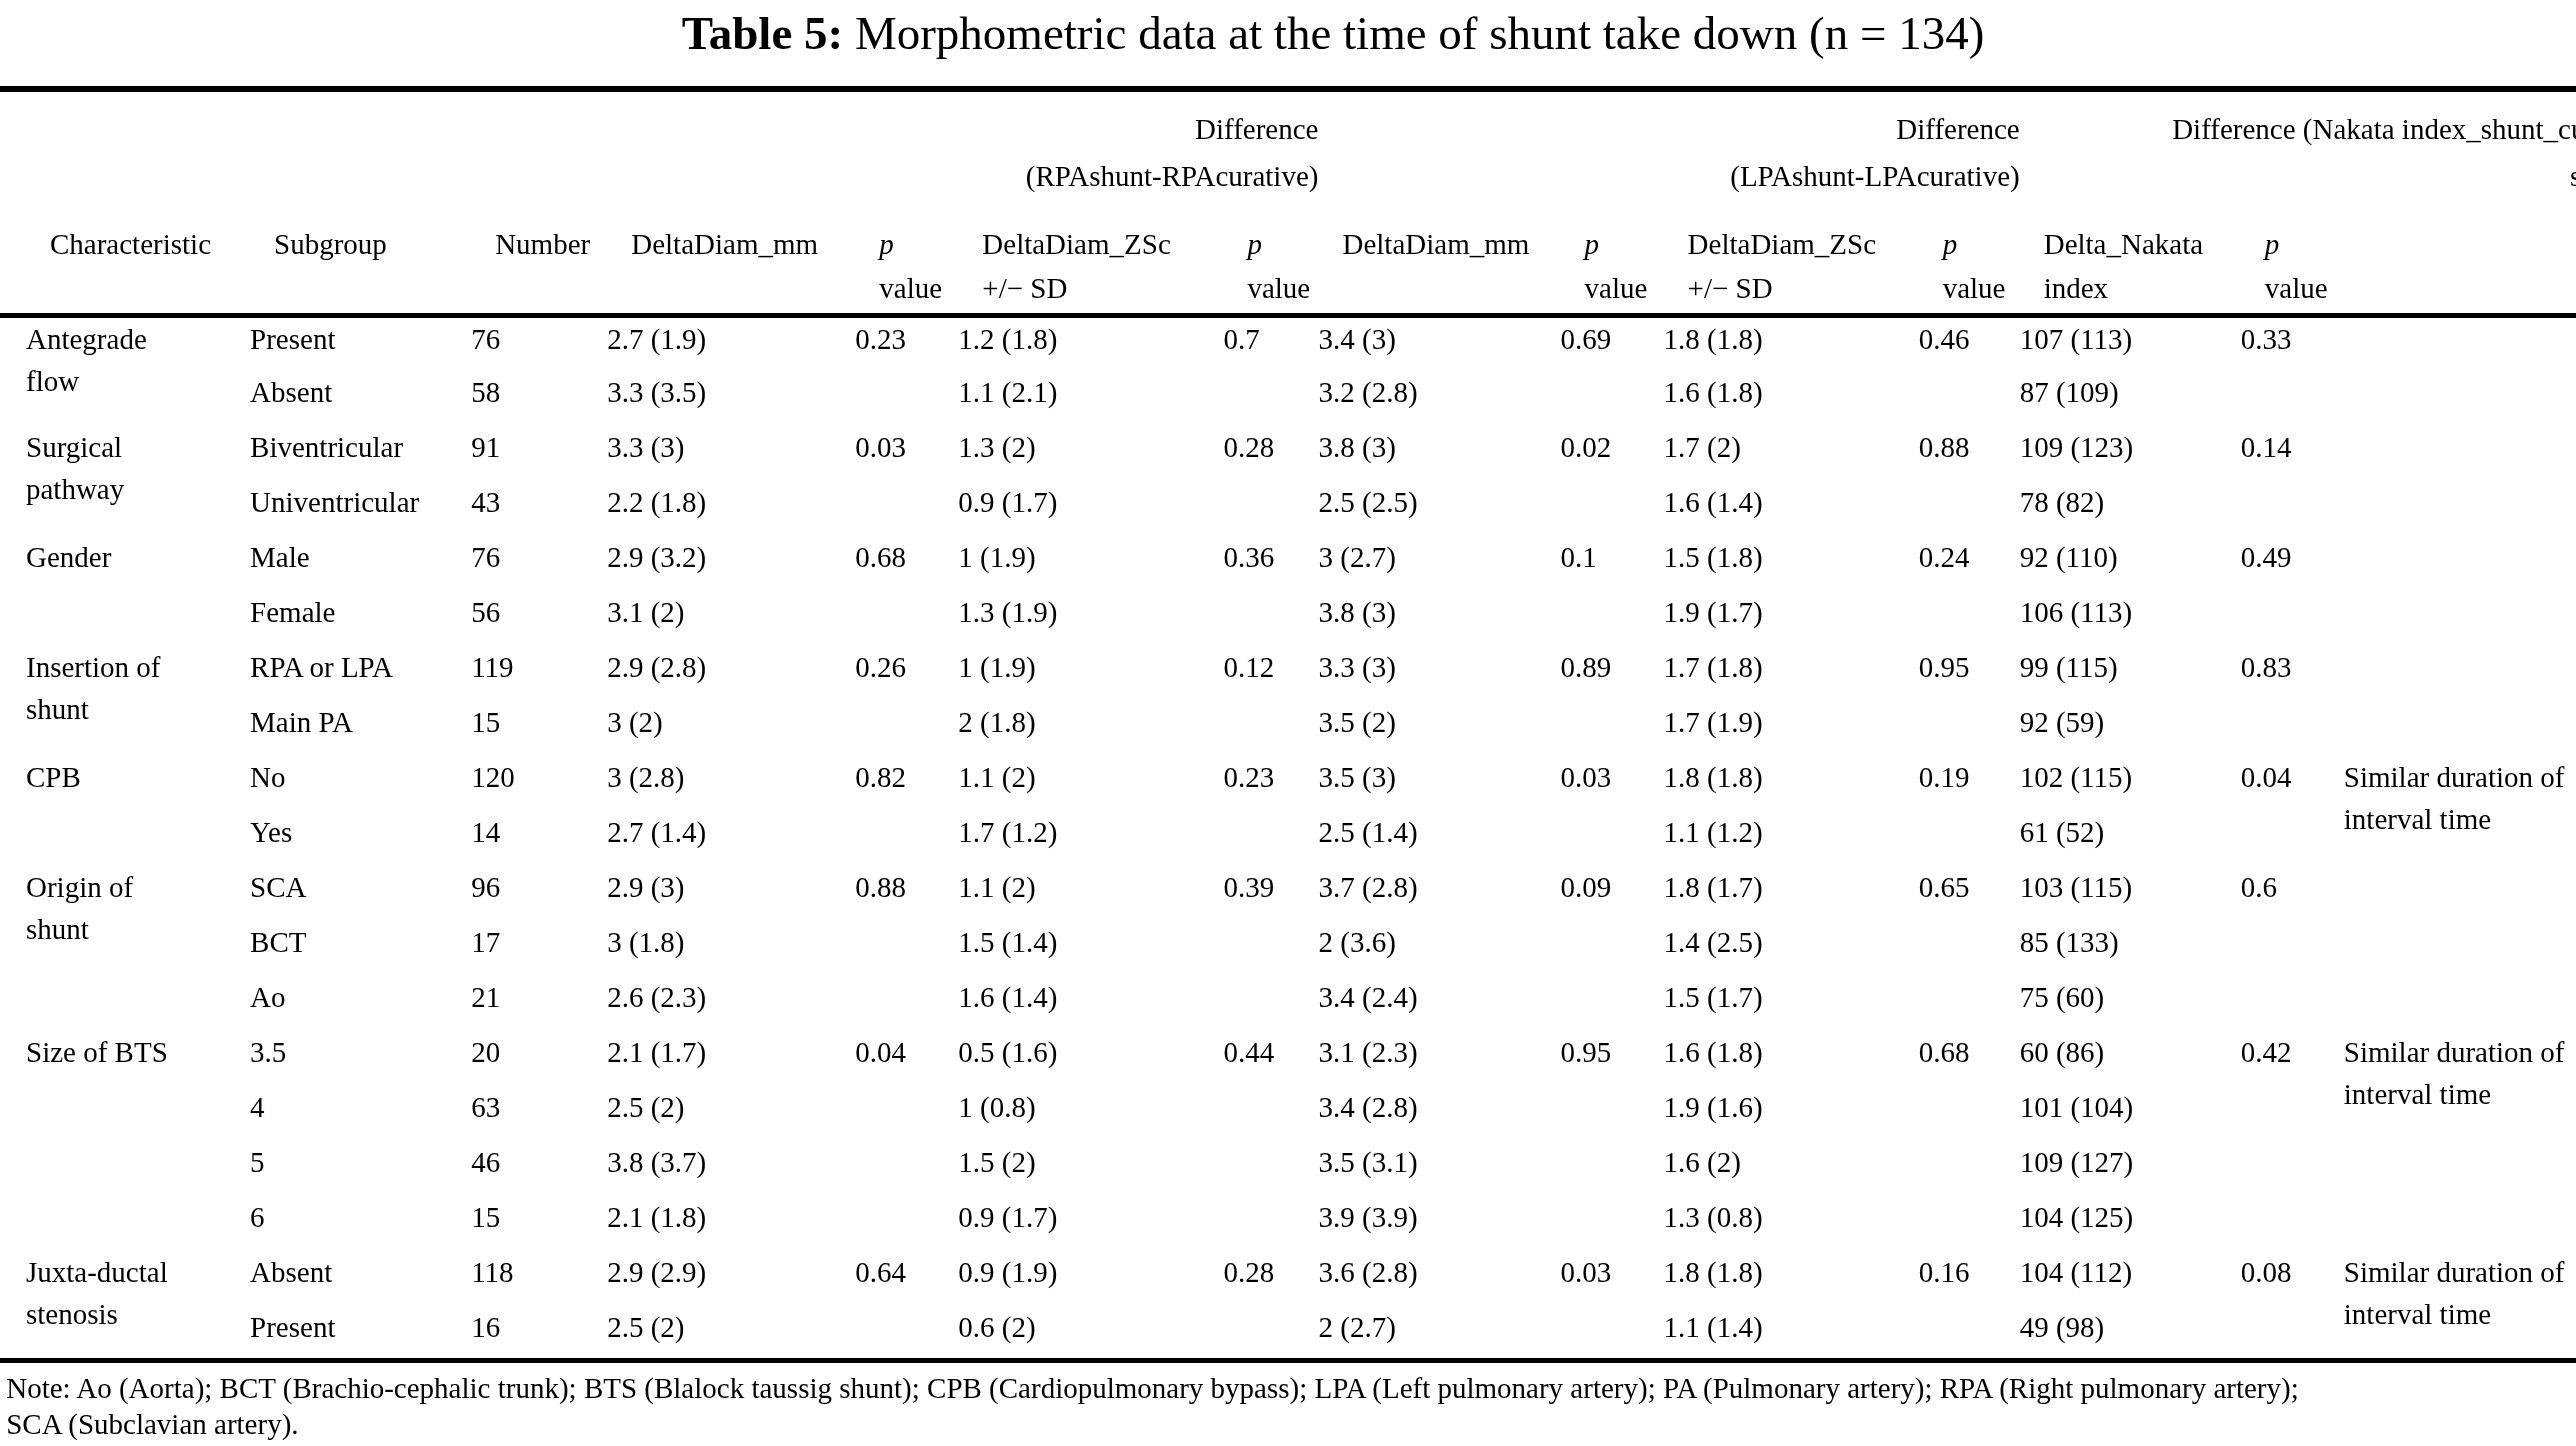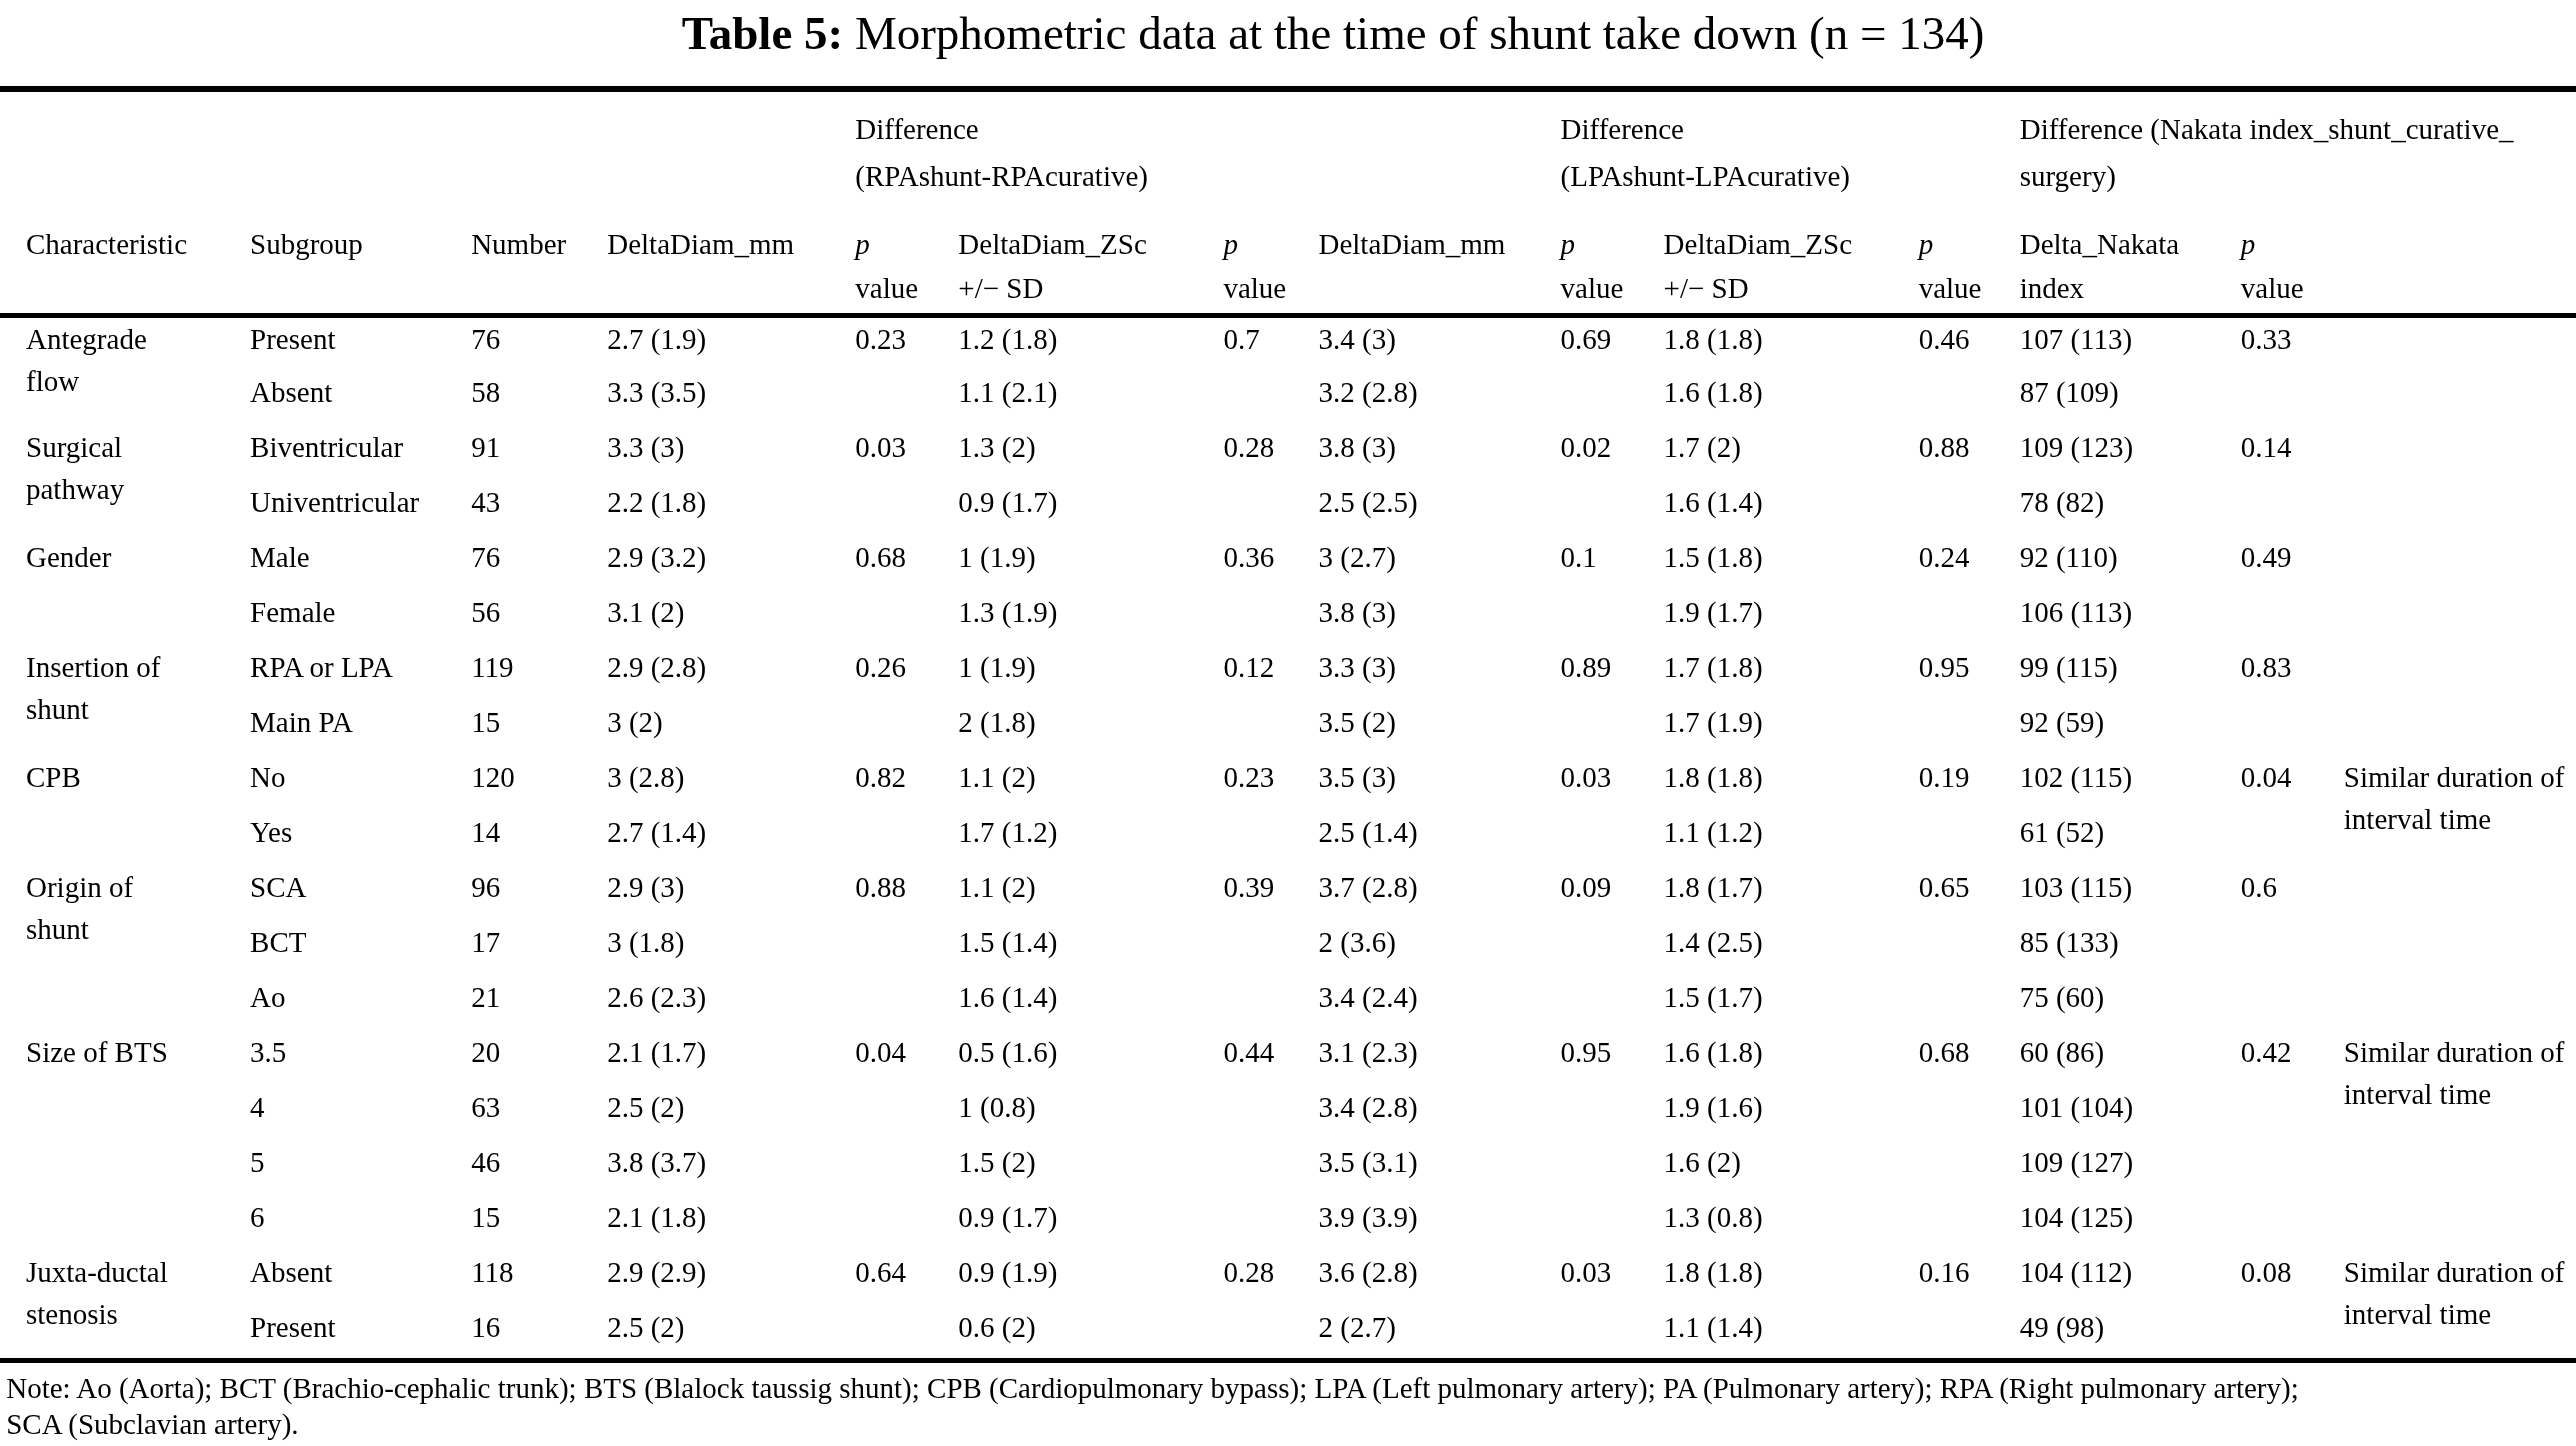--- a/index.html
+++ b/index.html
@@ -19,26 +19,26 @@
     border-top:6.2px solid #000;border-bottom:5.7px solid #000;
   }
   th,td{
     vertical-align:top;text-align:left;font-weight:normal;
     padding:0;line-height:42px;overflow:visible;
   }
   .first{padding-left:26px;}
   
   tr.group-row th{border-bottom:none;}
   th.group-th{
-    text-align:left;white-space:pre-line;line-height:47px;
+    text-align:right;white-space:pre-line;line-height:47px;
     padding:13.4px 0 15.5px 0;border-bottom:4.1px solid #000;
   }
   
   tr.colhead-row th{border-bottom:5.2px solid #000;padding-top:7.2px;padding-bottom:3.1px;}
-  tr.colhead-row .h1,tr.colhead-row .h2{display:block;line-height:44px;min-height:44px;}
+  tr.colhead-row .h1,tr.colhead-row .h2{display:block;line-height:44px;min-height:44px;margin-left:24px;}
   .it{font-style:italic;}
   
   tr.data-row{height:55px;}
   td.char{white-space:pre-line;}
   td.note-cell{white-space:pre-line;padding-right:20.6px;}
   .footnote{
     margin:6.2px 0 0 6.2px;font-size:29px;line-height:36px;white-space:pre-line;
   }
 </style>
 </head>

